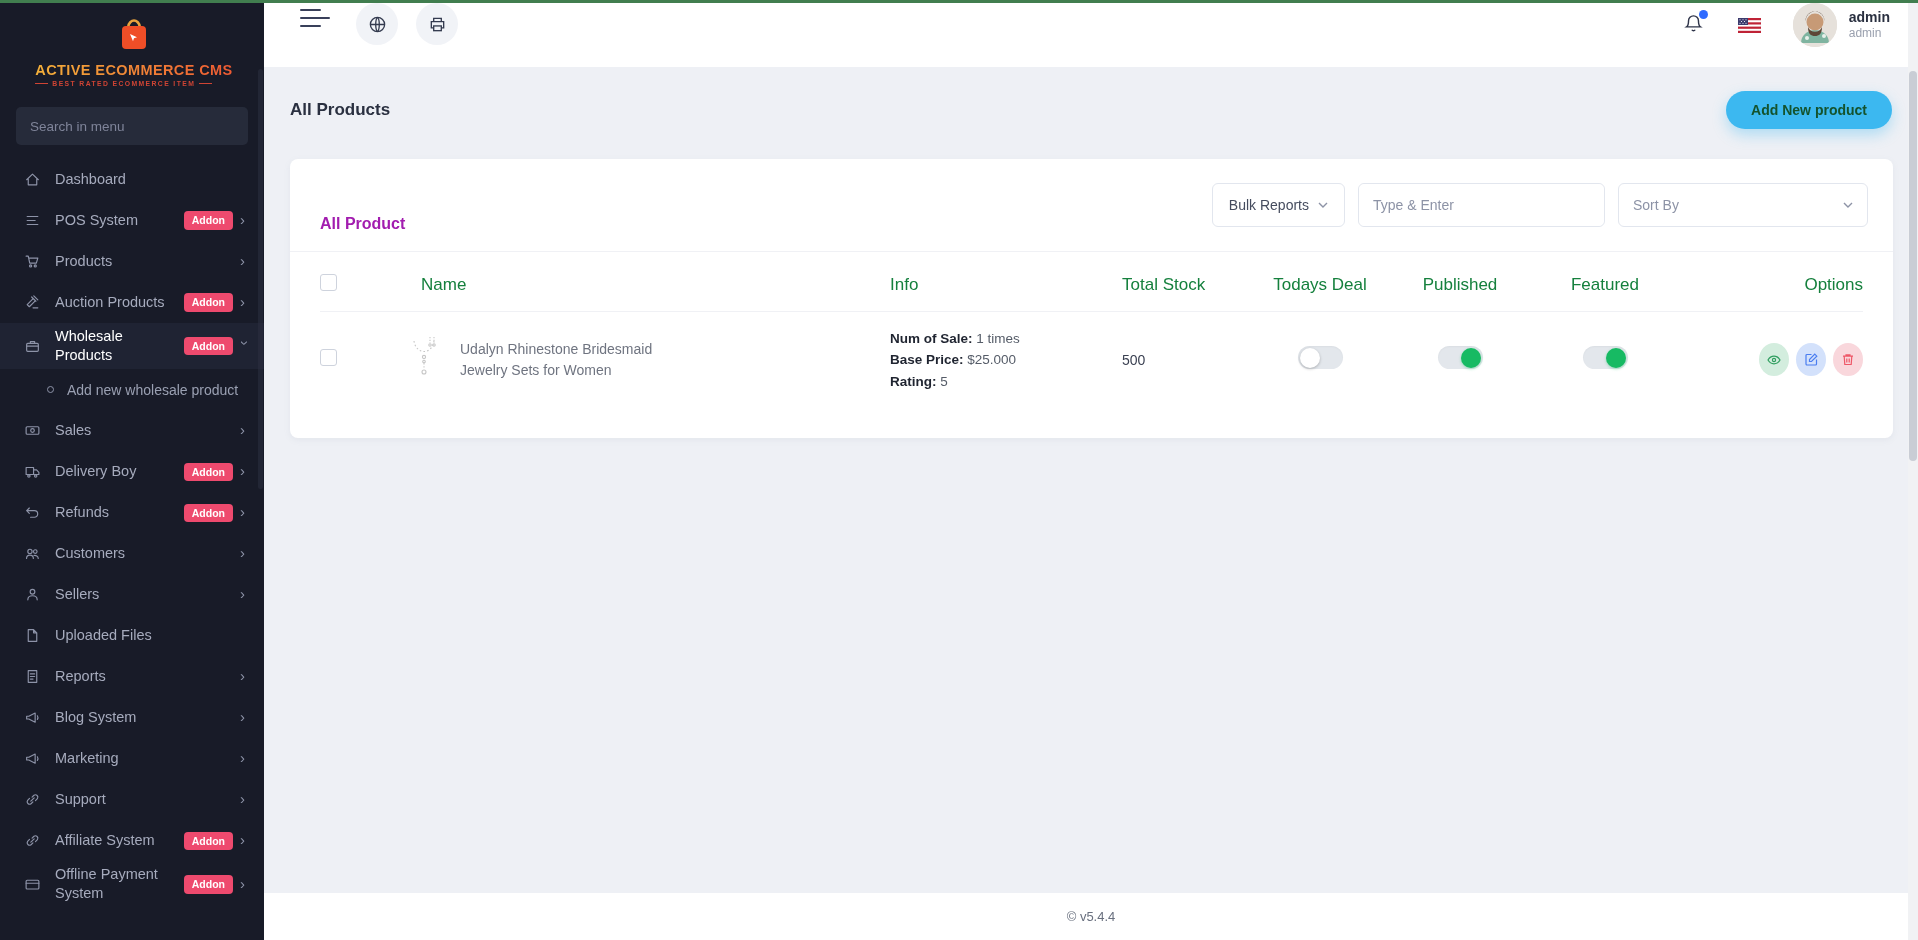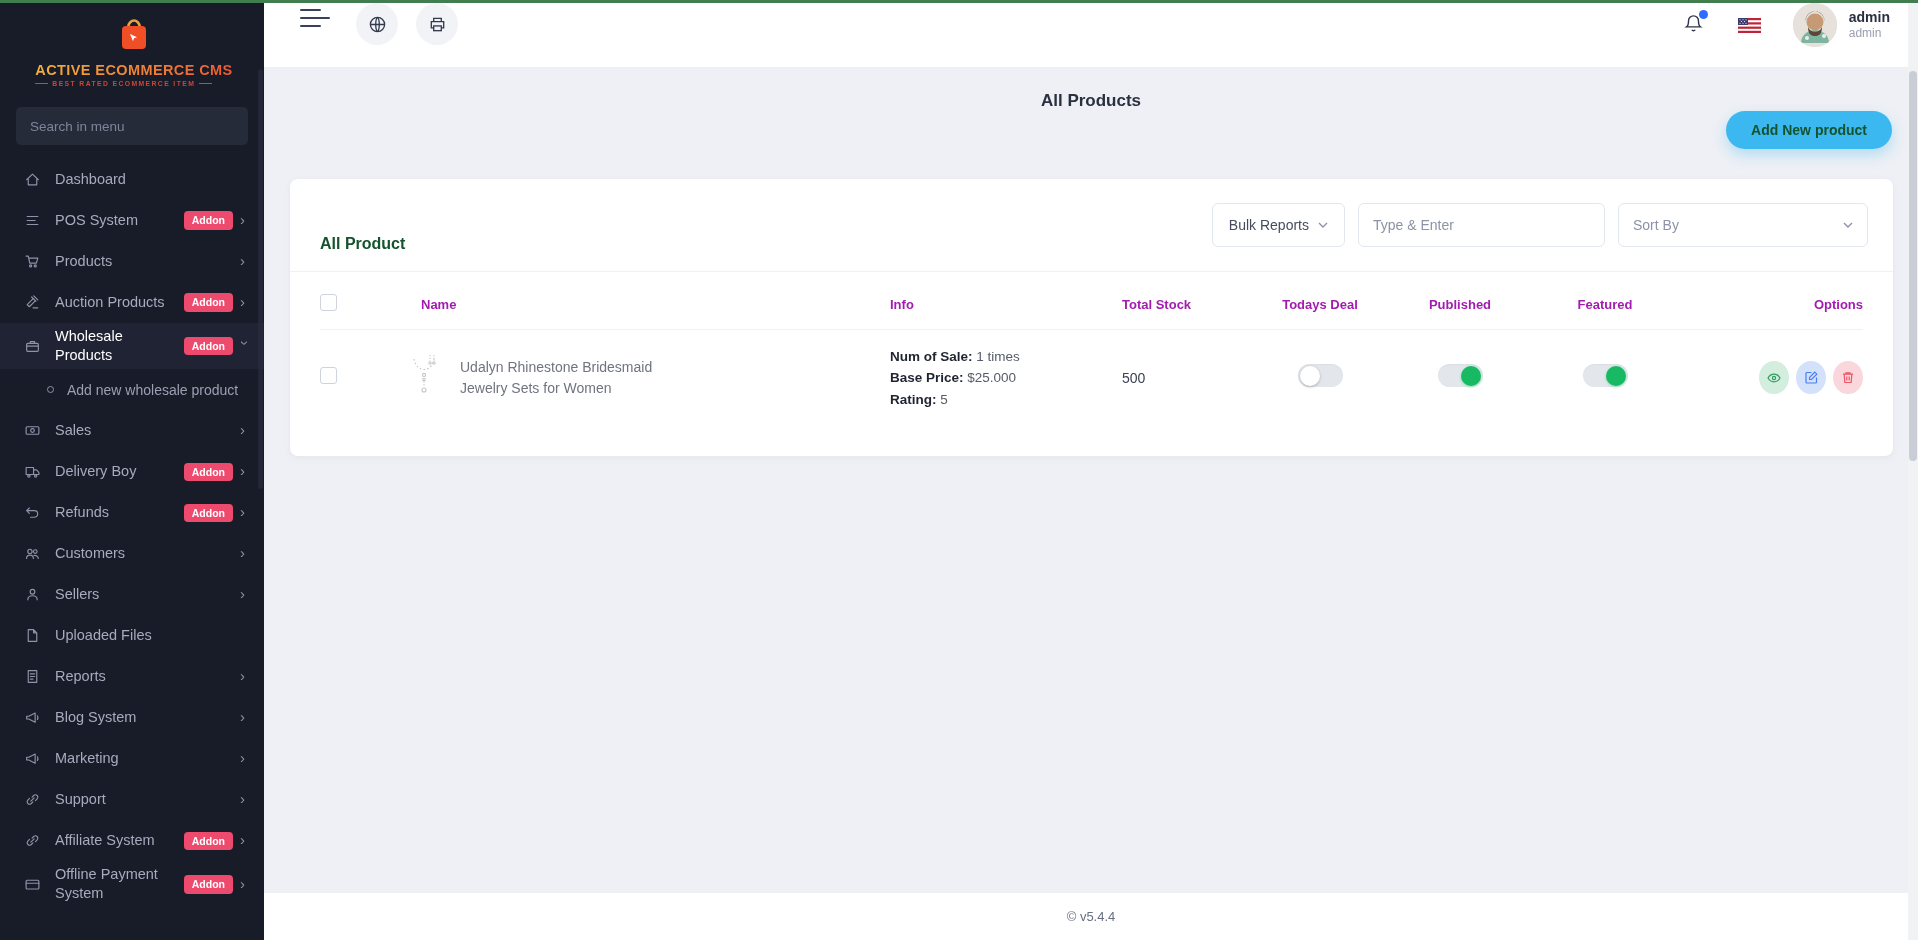--- a/index.html
+++ b/index.html
@@ -52,43 +52,43 @@
   .bell { position:relative; cursor:pointer; color:#2e3449; margin-right:34px; }
   .bell .dot { position:absolute; top:-3px; right:-4px; width:9px; height:9px; border-radius:50%; background:#2f6bff; }
   .flag { margin-right:32px; cursor:pointer; line-height:0; }
   .avatar { width:44px; height:44px; border-radius:50%; overflow:hidden; background:#e4dfda; margin-right:12px; cursor:pointer; flex:0 0 auto; }
   .uname { line-height:1.2; }
   .uname .n1 { font-size:14px; font-weight:700; color:#2a3040; }
   .uname .n2 { font-size:12px; color:#9aa0ae; }
 
   
   .content { position:absolute; left:264px; top:67px; right:0; bottom:0; }
-  .page-head { display:flex; align-items:center; padding:24px 26px 22px 26px;flex-direction:column; }
+  .page-head { display:flex; align-items:center; padding:24px 26px 22px 26px; }
   .page-title { font-size:17px; font-weight:700; color:#2a3040; }
   .add-btn { margin-left:auto; background:#3cb8f0; color:#14532d; border:none; border-radius:20px;
     height:38px; padding:0 25px; font-size:14px; font-weight:600; cursor:pointer; font-family:inherit;
     box-shadow:0 6px 14px rgba(60,184,240,.35); }
 
   .card { margin:8px 25px 0 26px; background:#fff; border-radius:8px; box-shadow:0 2px 6px rgba(140,152,164,.10); }
   .card-head { display:flex; align-items:center; padding:18px 25px 18px 30px; }
-  .card-title { font-size:16px; font-weight:700; color:#14532d;margin-top:38px; }
+  .card-title { font-size:16px; font-weight:700; color:#a21caf;margin-top:38px; }
   .filters { margin-left:auto; display:flex; align-items:center; gap:13px; }
   .ctrl { height:44px; border:1px solid #e2e6ee; border-radius:6px; background:#fff; display:flex; align-items:center; font-size:14px; color:#454c5e; cursor:pointer; }
   .ctrl.bulk { padding:0 16px; gap:9px; font-weight:500; }
   .ctrl.sort { width:250px; padding:0 14px; color:#8d93a6; justify-content:space-between; }
   .ctrl svg { color:#8d93a6; }
   .ctrl.search-box { width:247px; padding:0; }
   .ctrl.search-box input { border:none; outline:none; width:100%; height:100%; padding:0 14px; font-size:14px; border-radius:6px; color:#454c5e; font-family:inherit; }
   .ctrl.search-box input::placeholder { color:#8d93a6; }
   .card-divider { height:1px; background:#f0f1f5; }
 
   .tbl { padding:0 30px 26px 30px; }
   .trow { display:grid; grid-template-columns:85px 485px 220px 140px 140px 140px 150px 1fr; align-items:center; }
   .trow.thead { padding:22px 0 15px 0; border-bottom:1px solid #f0f1f5; }
-  .th { font-size:13px; font-weight:700; color:#a21caf; }
+  .th { font-size:17px; font-weight:400; color:#15803d; }
   .c-center { justify-self:center; text-align:center; }
   .c-end { justify-self:end; text-align:right; }
   .cb { width:17px; height:17px; border:1.5px solid #ced3dd; border-radius:3px; background:#fff; display:inline-block; cursor:pointer; }
   .trow.tdata { padding:16px 0 20px 0; }
   .name-cell { display:flex; align-items:center; gap:17px; }
   .thumb { width:38px; height:54px; flex:0 0 auto; background:#fff; }
   .pname { font-size:14px; color:#6f7480; max-width:205px; line-height:1.5; cursor:pointer; }
   .info-cell { font-size:13.5px; color:#555c68; line-height:1.58; }
   .info-cell b { color:#1f2430; }
   .stock { font-size:14px; color:#3b4152; }

